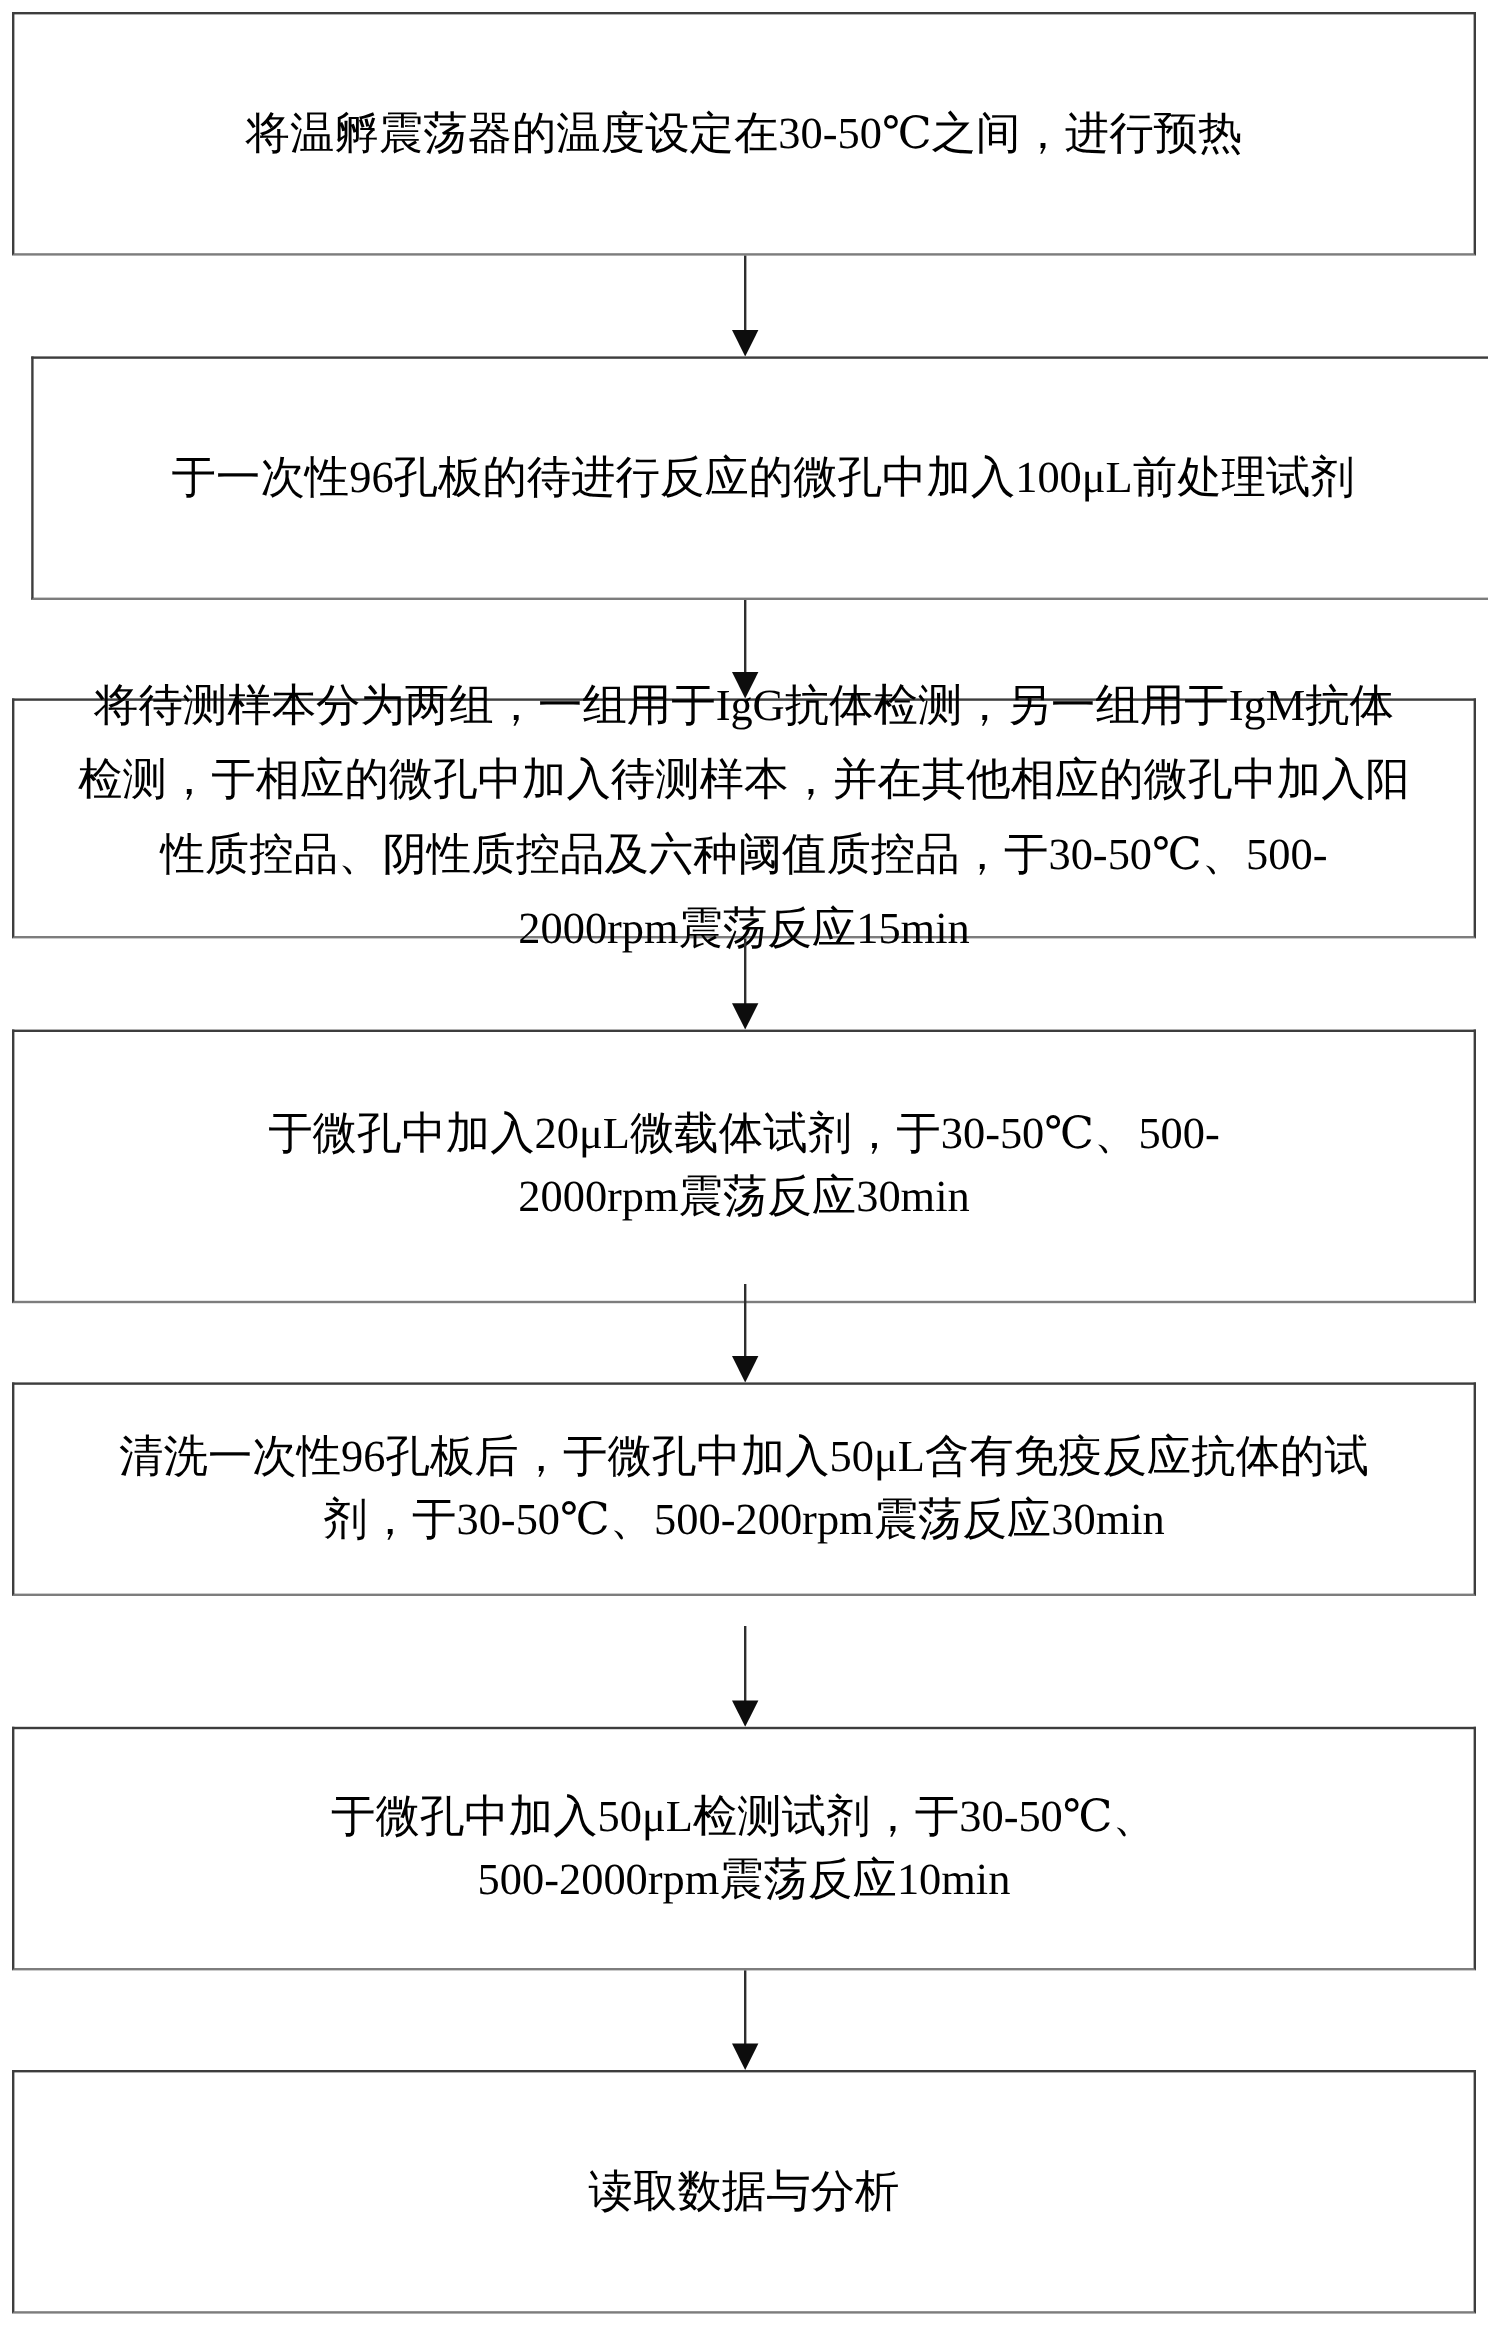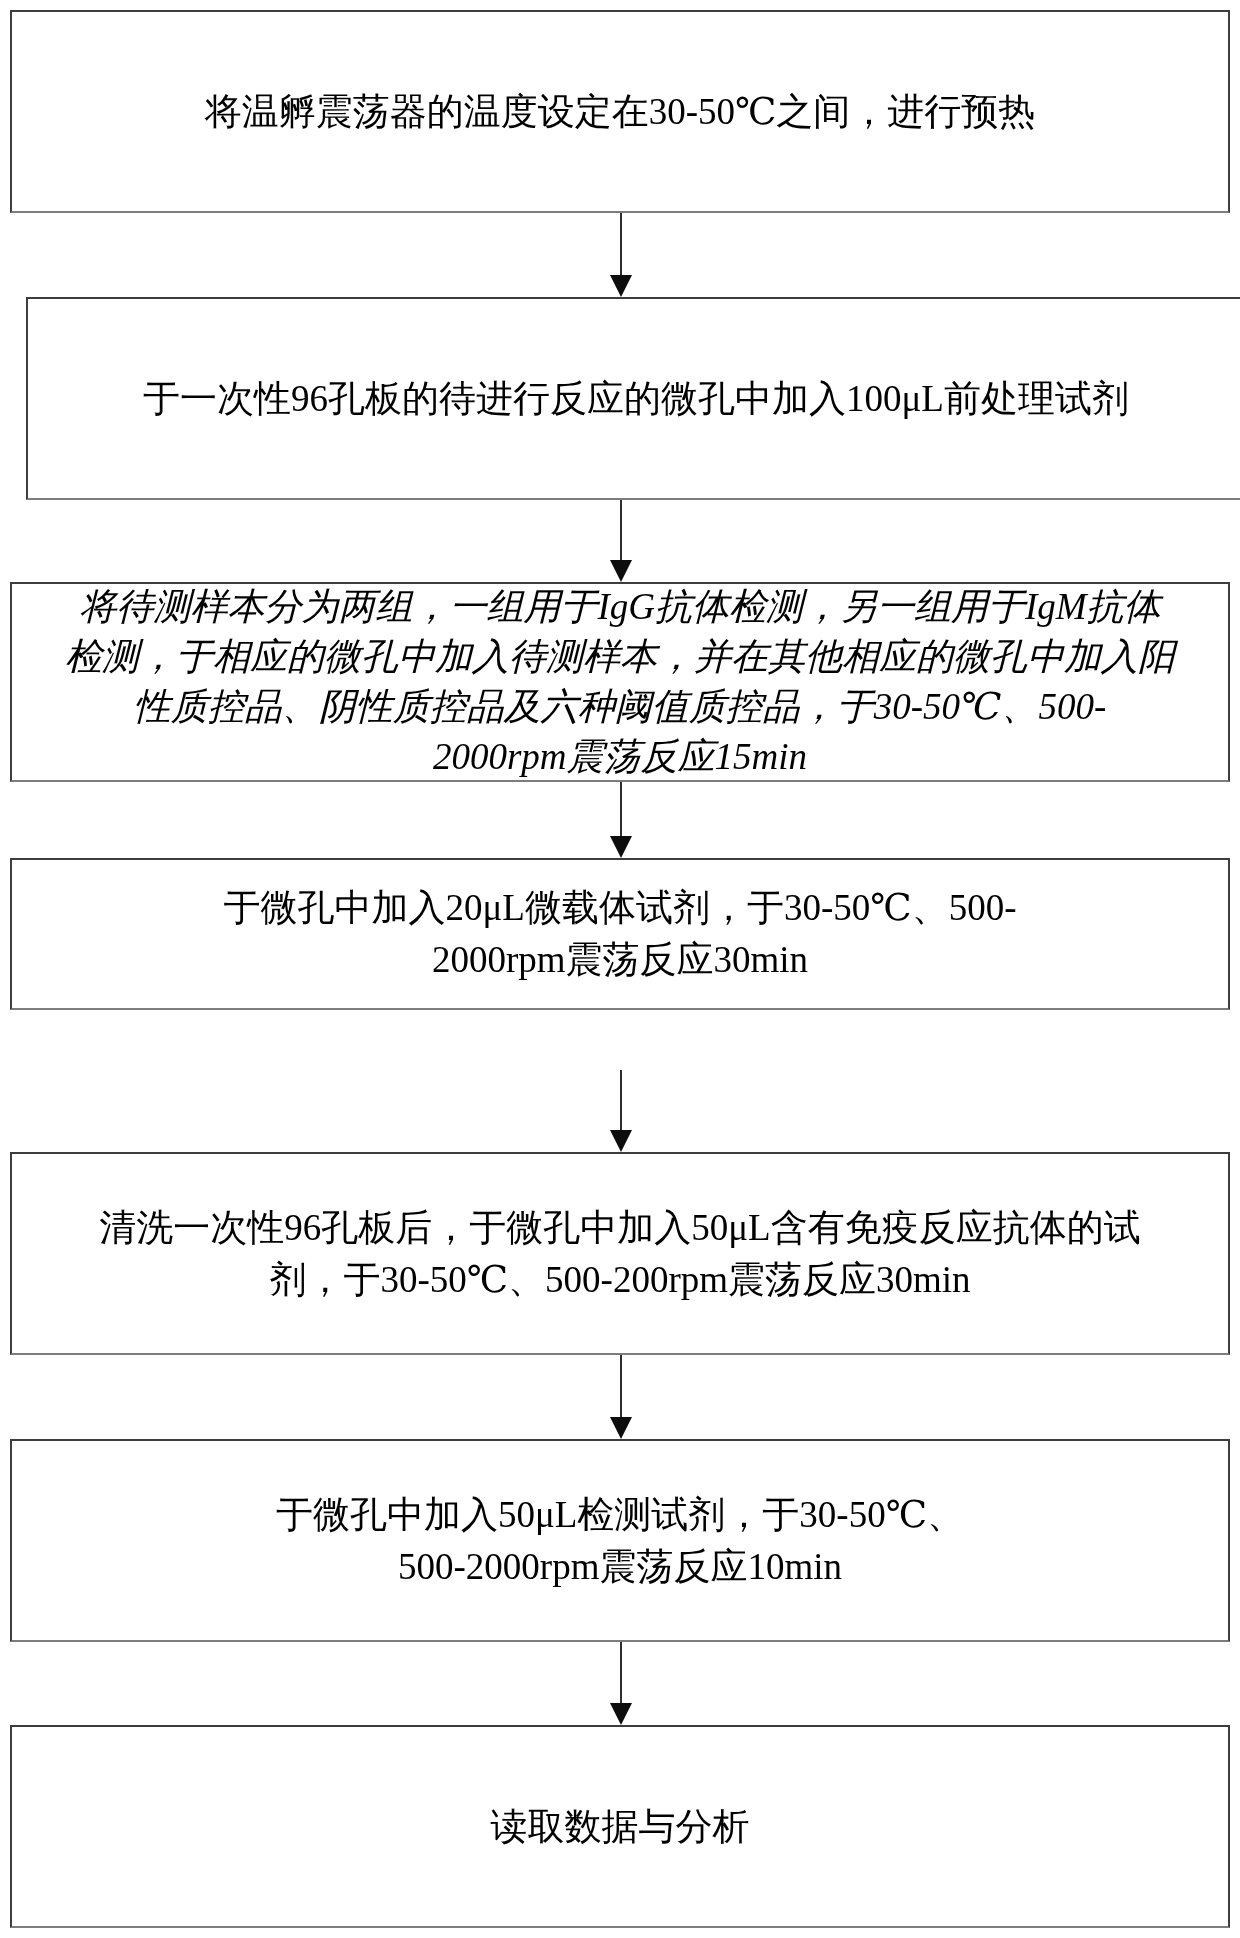--- a/index.html
+++ b/index.html
@@ -32,29 +32,28 @@
     width: 100%;
     padding: 0 8px;
     box-sizing: border-box;
     font-size: 37px;
     line-height: 52px;
     color: #000000;
     text-align: center;
     white-space: pre-line;
   }
   .tight .step-text {
-    line-height: 50px;
-    font-style: italic;
+    line-height: 62px;
   }
   
   .s1 { top: 10px;   height: 203px; }
   .s2 { top: 297px;  height: 203px; margin-left: 16px; }
   .s3 { top: 582px;  height: 200px; }
-  .s4 { top: 858px;  height: 152px; }
-  .s5 { top: 1152px; height: 203px; }
+  .s4 { top: 858px;  height: 228px; }
+  .s5 { top: 1152px; height: 178px; }
   .s6 { top: 1439px; height: 203px; }
   .s7 { top: 1725px; height: 203px; }
 
   .arrow {
     position: absolute;
     left: 610px;
     width: 22px;
     display: flex;
     flex-direction: column;
     align-items: center;

